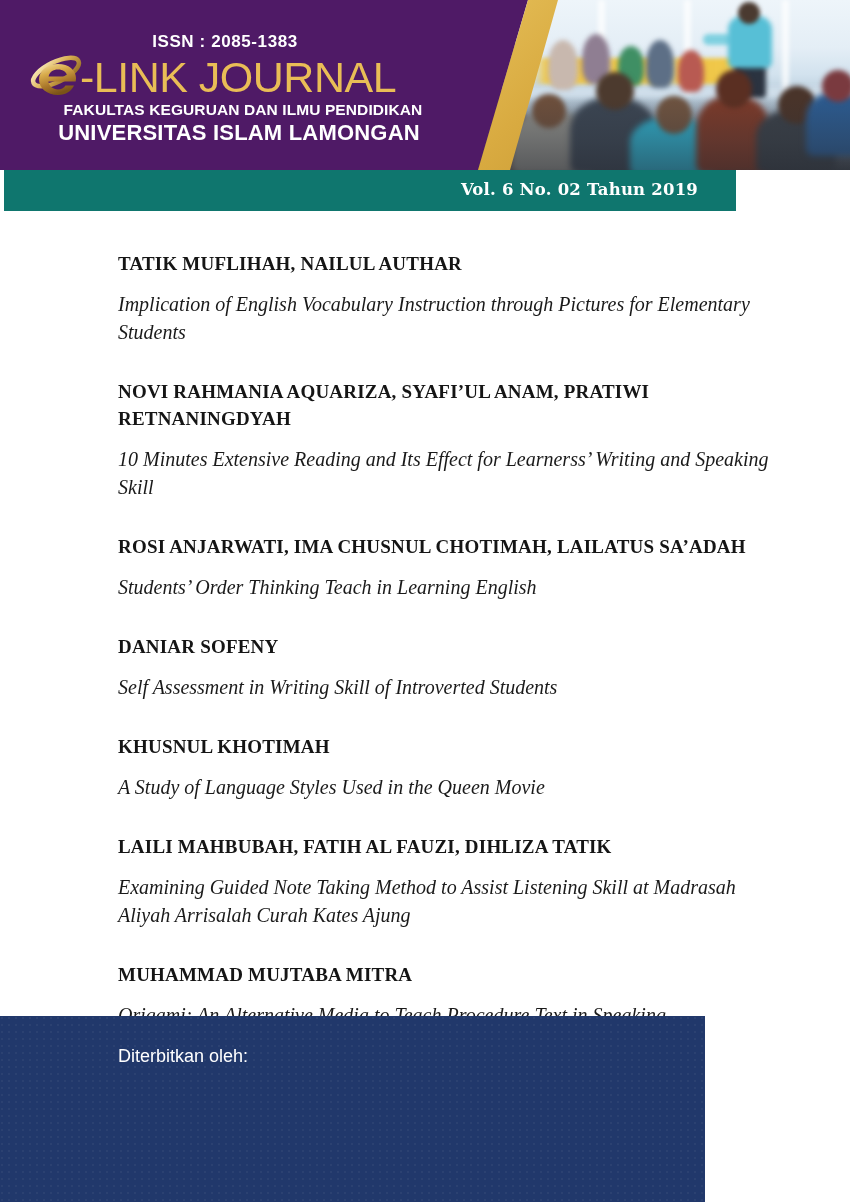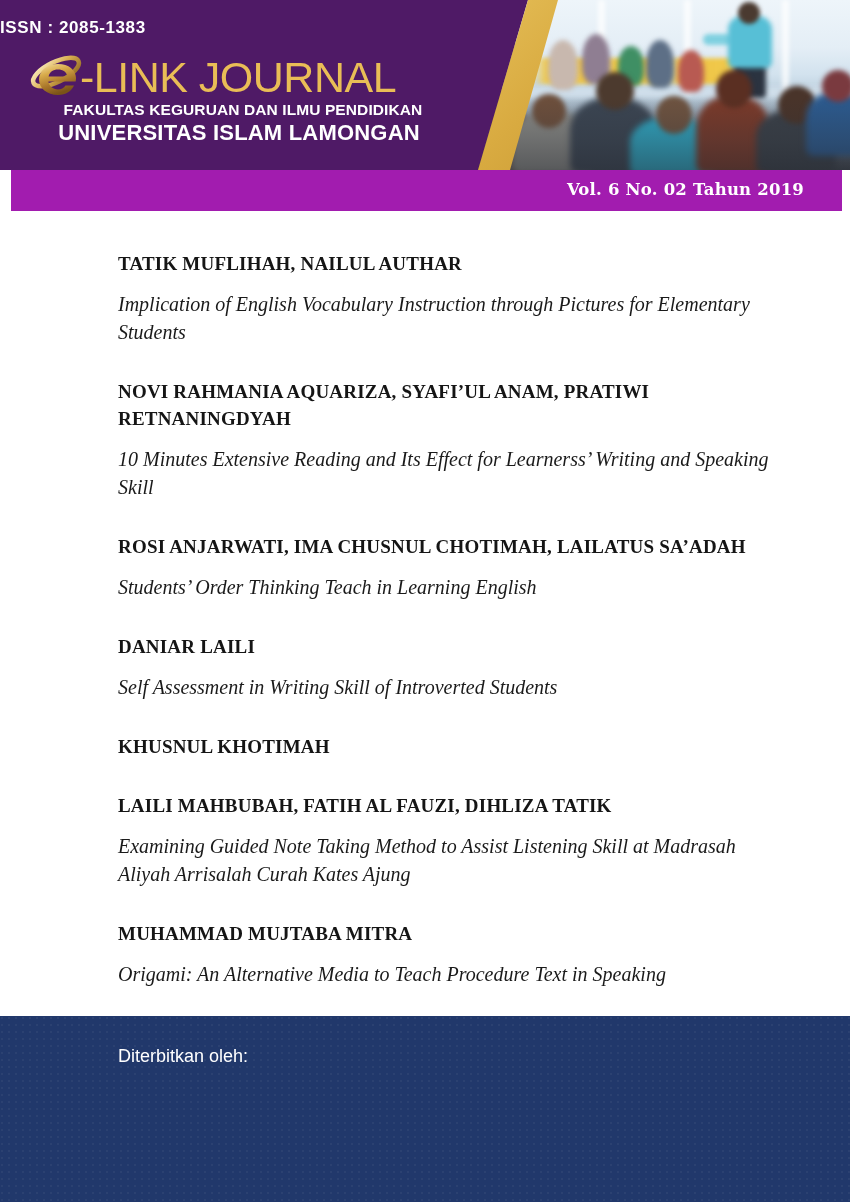--- a/index.html
+++ b/index.html
@@ -162,23 +162,23 @@
     position: absolute;
     top: 0; left: 0;
     width: 180px; height: 170px;
     background: linear-gradient(135deg, #e7c25c 0%, #d9ab41 55%, #c99a33 100%);
     clip-path: polygon(88px 0, 118px 0, 70px 170px, 38px 170px);
   }
 
   
   .issn {
     position: absolute;
-    left: 0; top: 18px;
+    left: 0; top: 32px;
     width: 450px;
-    text-align: left;
+    text-align: center;
     font-family: "Liberation Sans", sans-serif;
     font-weight: bold;
     font-size: 17px;
     letter-spacing: 0.6px;
     color: #ffffff;
   }
   .logo-row {
     position: absolute;
     left: 28px; top: 52px;
     width: 430px;
@@ -221,23 +221,23 @@
     font-weight: bold;
     font-size: 22px;
     letter-spacing: 0.2px;
     color: #ffffff;
     white-space: nowrap;
   }
 
   
   .volband {
     position: absolute;
-    top: 170px; left: 11px;
-    width: 831px; height: 41px;
-    background: #a21caf;
+    top: 170px; left: 4px;
+    width: 732px; height: 41px;
+    background: #0f766e;
   }
   .volband .vol-text {
     position: absolute;
     right: 38px;
     top: 10px;
     font-family: "DejaVu Serif", serif;
     font-weight: bold;
     font-size: 16.5px;
     letter-spacing: 0.2px;
     color: #ffffff;
@@ -267,21 +267,21 @@
     font-size: 20px;
     line-height: 28px;
     color: #1a1a1a;
     margin-top: 13px;
   }
 
   
   .footer {
     position: absolute;
     left: 0; top: 1016px;
-    width: 850px; height: 186px;
+    width: 705px; height: 186px;
     background: #21386B;
   }
   .footer .grain {
     position: absolute; inset: 0;
     background-image:
       radial-gradient(circle at 2px 2px, rgba(255,255,255,0.045) 0.8px, rgba(255,255,255,0) 1.2px);
     background-size: 7px 7px;
     pointer-events: none;
   }
   .footer .pub-label {
@@ -417,25 +417,26 @@
     </div>
     <div class="article">
       <div class="authors">NOVI RAHMANIA AQUARIZA, SYAFI’UL ANAM, PRATIWI RETNANINGDYAH</div>
       <div class="title">10 Minutes Extensive Reading and Its Effect for Learnerss’ Writing and Speaking Skill</div>
     </div>
     <div class="article">
       <div class="authors">ROSI ANJARWATI, IMA CHUSNUL CHOTIMAH, LAILATUS SA’ADAH</div>
       <div class="title">Students’ Order Thinking Teach in Learning English</div>
     </div>
     <div class="article">
-      <div class="authors">DANIAR LAILI</div>
+      <div class="authors">DANIAR SOFENY</div>
       <div class="title">Self Assessment in Writing Skill of Introverted Students</div>
     </div>
     <div class="article">
       <div class="authors">KHUSNUL KHOTIMAH</div>
+      <div class="title">A Study of Language Styles Used in the Queen Movie</div>
     </div>
     <div class="article">
       <div class="authors">LAILI MAHBUBAH, FATIH AL FAUZI, DIHLIZA TATIK</div>
       <div class="title">Examining Guided Note Taking Method to Assist Listening Skill at Madrasah Aliyah Arrisalah Curah Kates Ajung</div>
     </div>
     <div class="article">
       <div class="authors">MUHAMMAD MUJTABA MITRA</div>
       <div class="title">Origami: An Alternative Media to Teach Procedure Text in Speaking</div>
     </div>
   </div>

